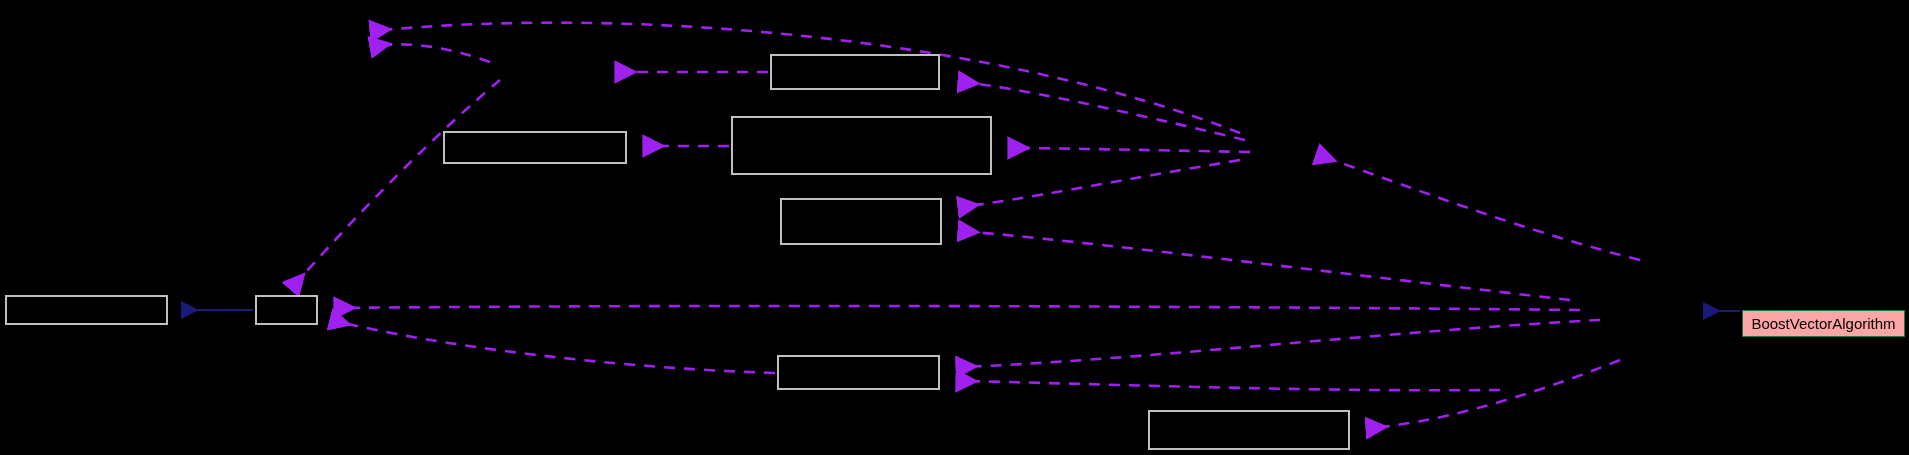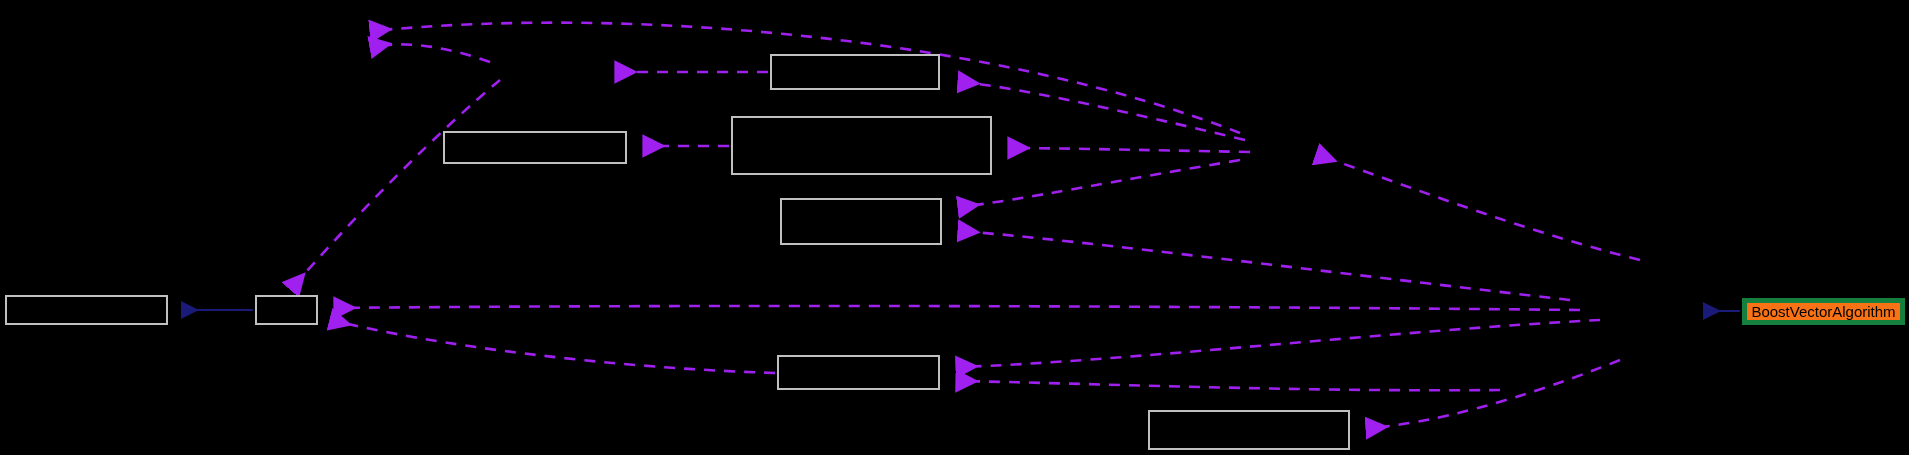--- a/index.html
+++ b/index.html
@@ -31,22 +31,23 @@
     position: absolute;
     box-sizing: border-box;
     border: 2px solid #c0c0c0;
     background: transparent;
     display: flex;
     align-items: center;
     justify-content: center;
     white-space: nowrap;
   }
   .graph-node.filled {
-    background: #f97316;
-    border: 5px solid #15803d;
+    background: #fca5a5;
+    border: 1px solid #15803d;
+    margin-top: 12px;
   }
   .node-label {
     font-family: "Liberation Sans", sans-serif;
     font-size: 15px;
     color: #000000;
     line-height: 1;
     padding: 0 6px;
   }
   .node-label.empty-label {
     color: transparent;

